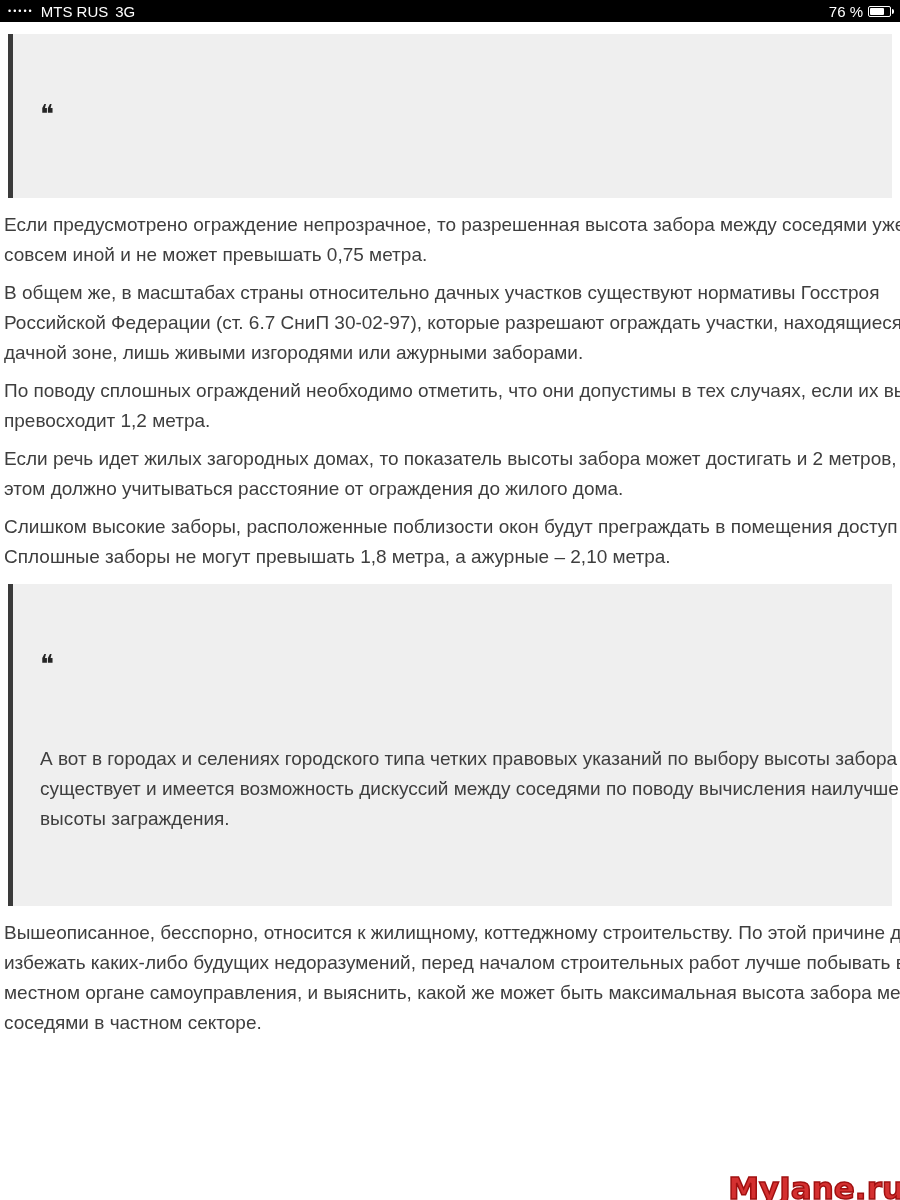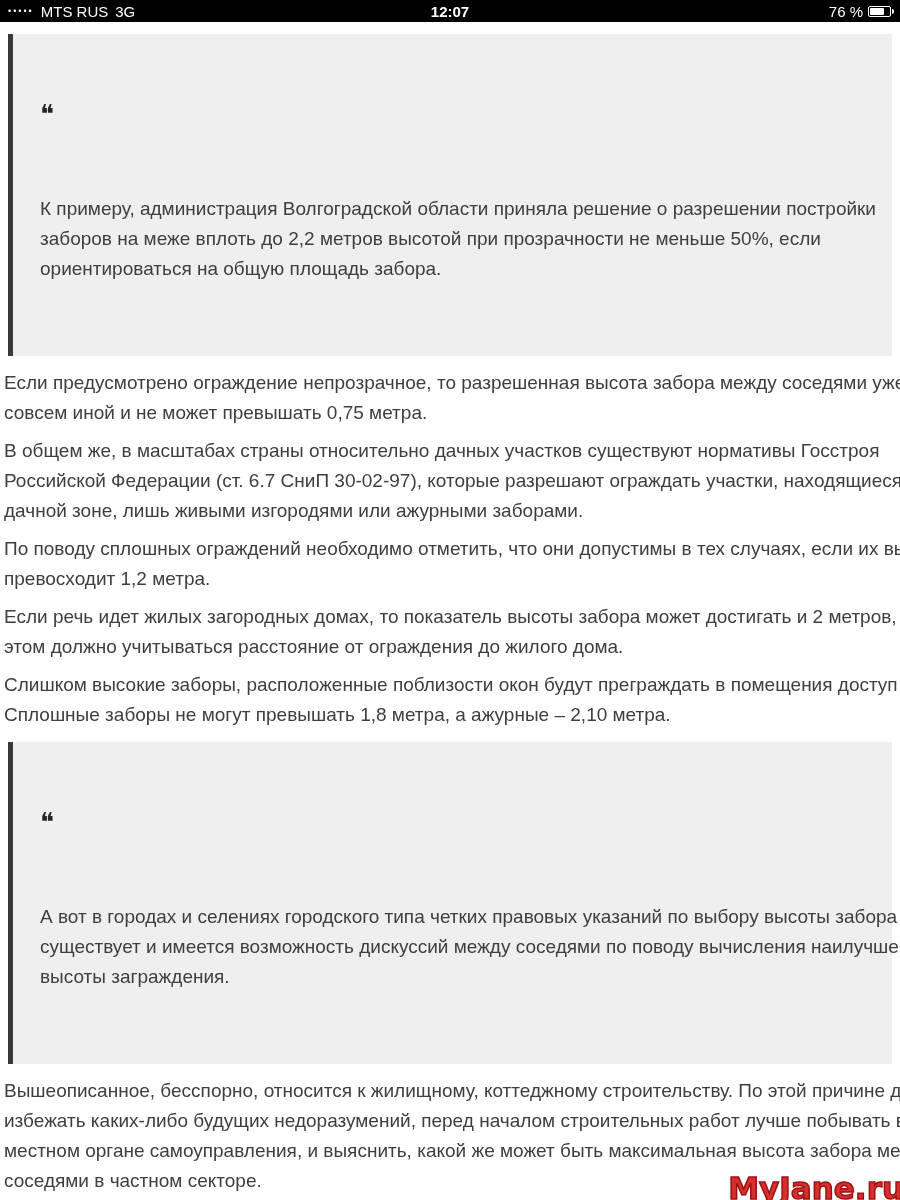--- a/index.html
+++ b/index.html
@@ -80,39 +80,35 @@
 </style>
 </head>
 <body>
 
 <div class="status-bar">
   <div class="sb-left">
     <span class="signal-dots">•••••</span>
     <span class="carrier">MTS RUS</span>
     <span class="network">3G</span>
   </div>
-  <div class="sb-time">12:07</div>
   <div class="sb-right">
     <span class="battery-percent">76 %</span>
     <span class="battery-icon">
       <span class="battery-body">
           <span class="battery-fill"></span>
         </span>
       <span class="battery-nub"></span>
     </span>
   </div>
 </div>
 
 <div class="page">
 
   <blockquote>
     <span class="quote-icon">❝</span>
-    <div class="quote-text">К примеру, администрация Волгоградской области приняла решение о разрешении постройки
-заборов на меже вплоть до 2,2 метров высотой при прозрачности не меньше 50%, если
-ориентироваться на общую площадь забора.</div>
   </blockquote>
 
   <p>Если предусмотрено ограждение непрозрачное, то разрешенная высота забора между соседями уже в
 совсем иной и не может превышать 0,75 метра.</p>
   <p>В общем же, в масштабах страны относительно дачных участков существуют нормативы Госстроя
 Российской Федерации (ст. 6.7 СниП 30-02-97), которые разрешают ограждать участки, находящиеся в
 дачной зоне, лишь живыми изгородями или ажурными заборами.</p>
   <p>По поводу сплошных ограждений необходимо отметить, что они допустимы в тех случаях, если их высота
 превосходит 1,2 метра.</p>
   <p>Если речь идет жилых загородных домах, то показатель высоты забора может достигать и 2 метров, но при

